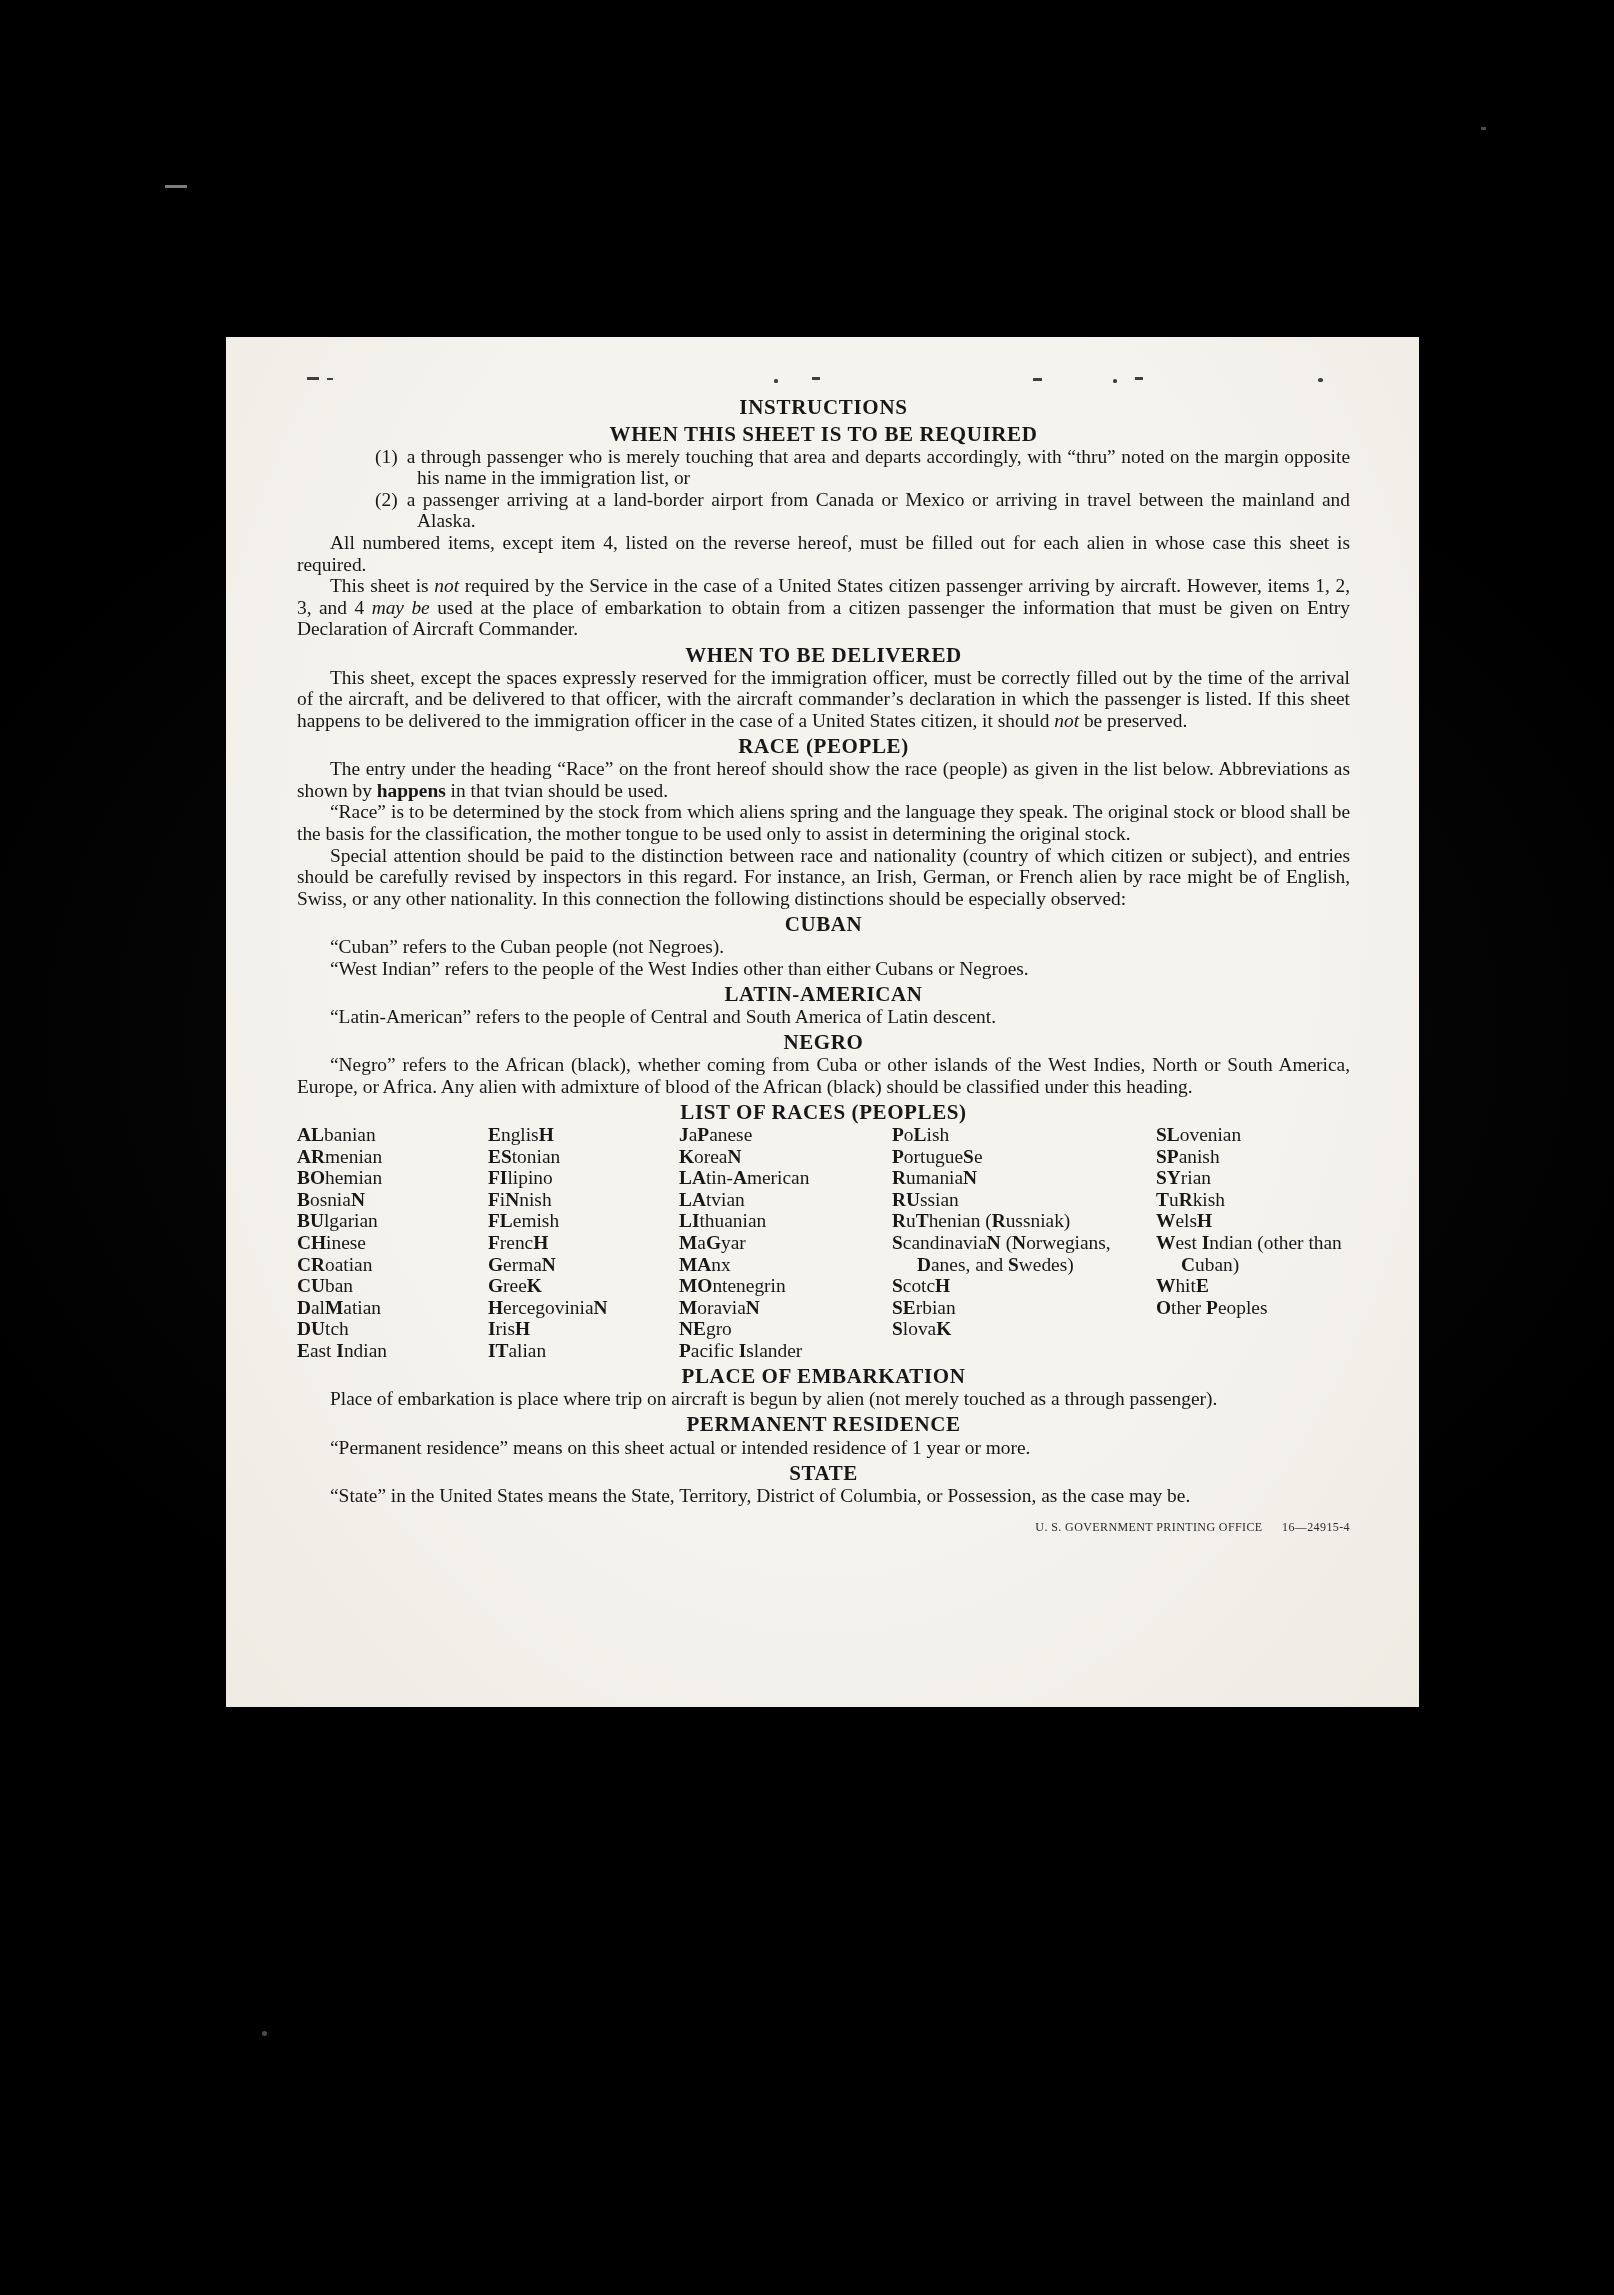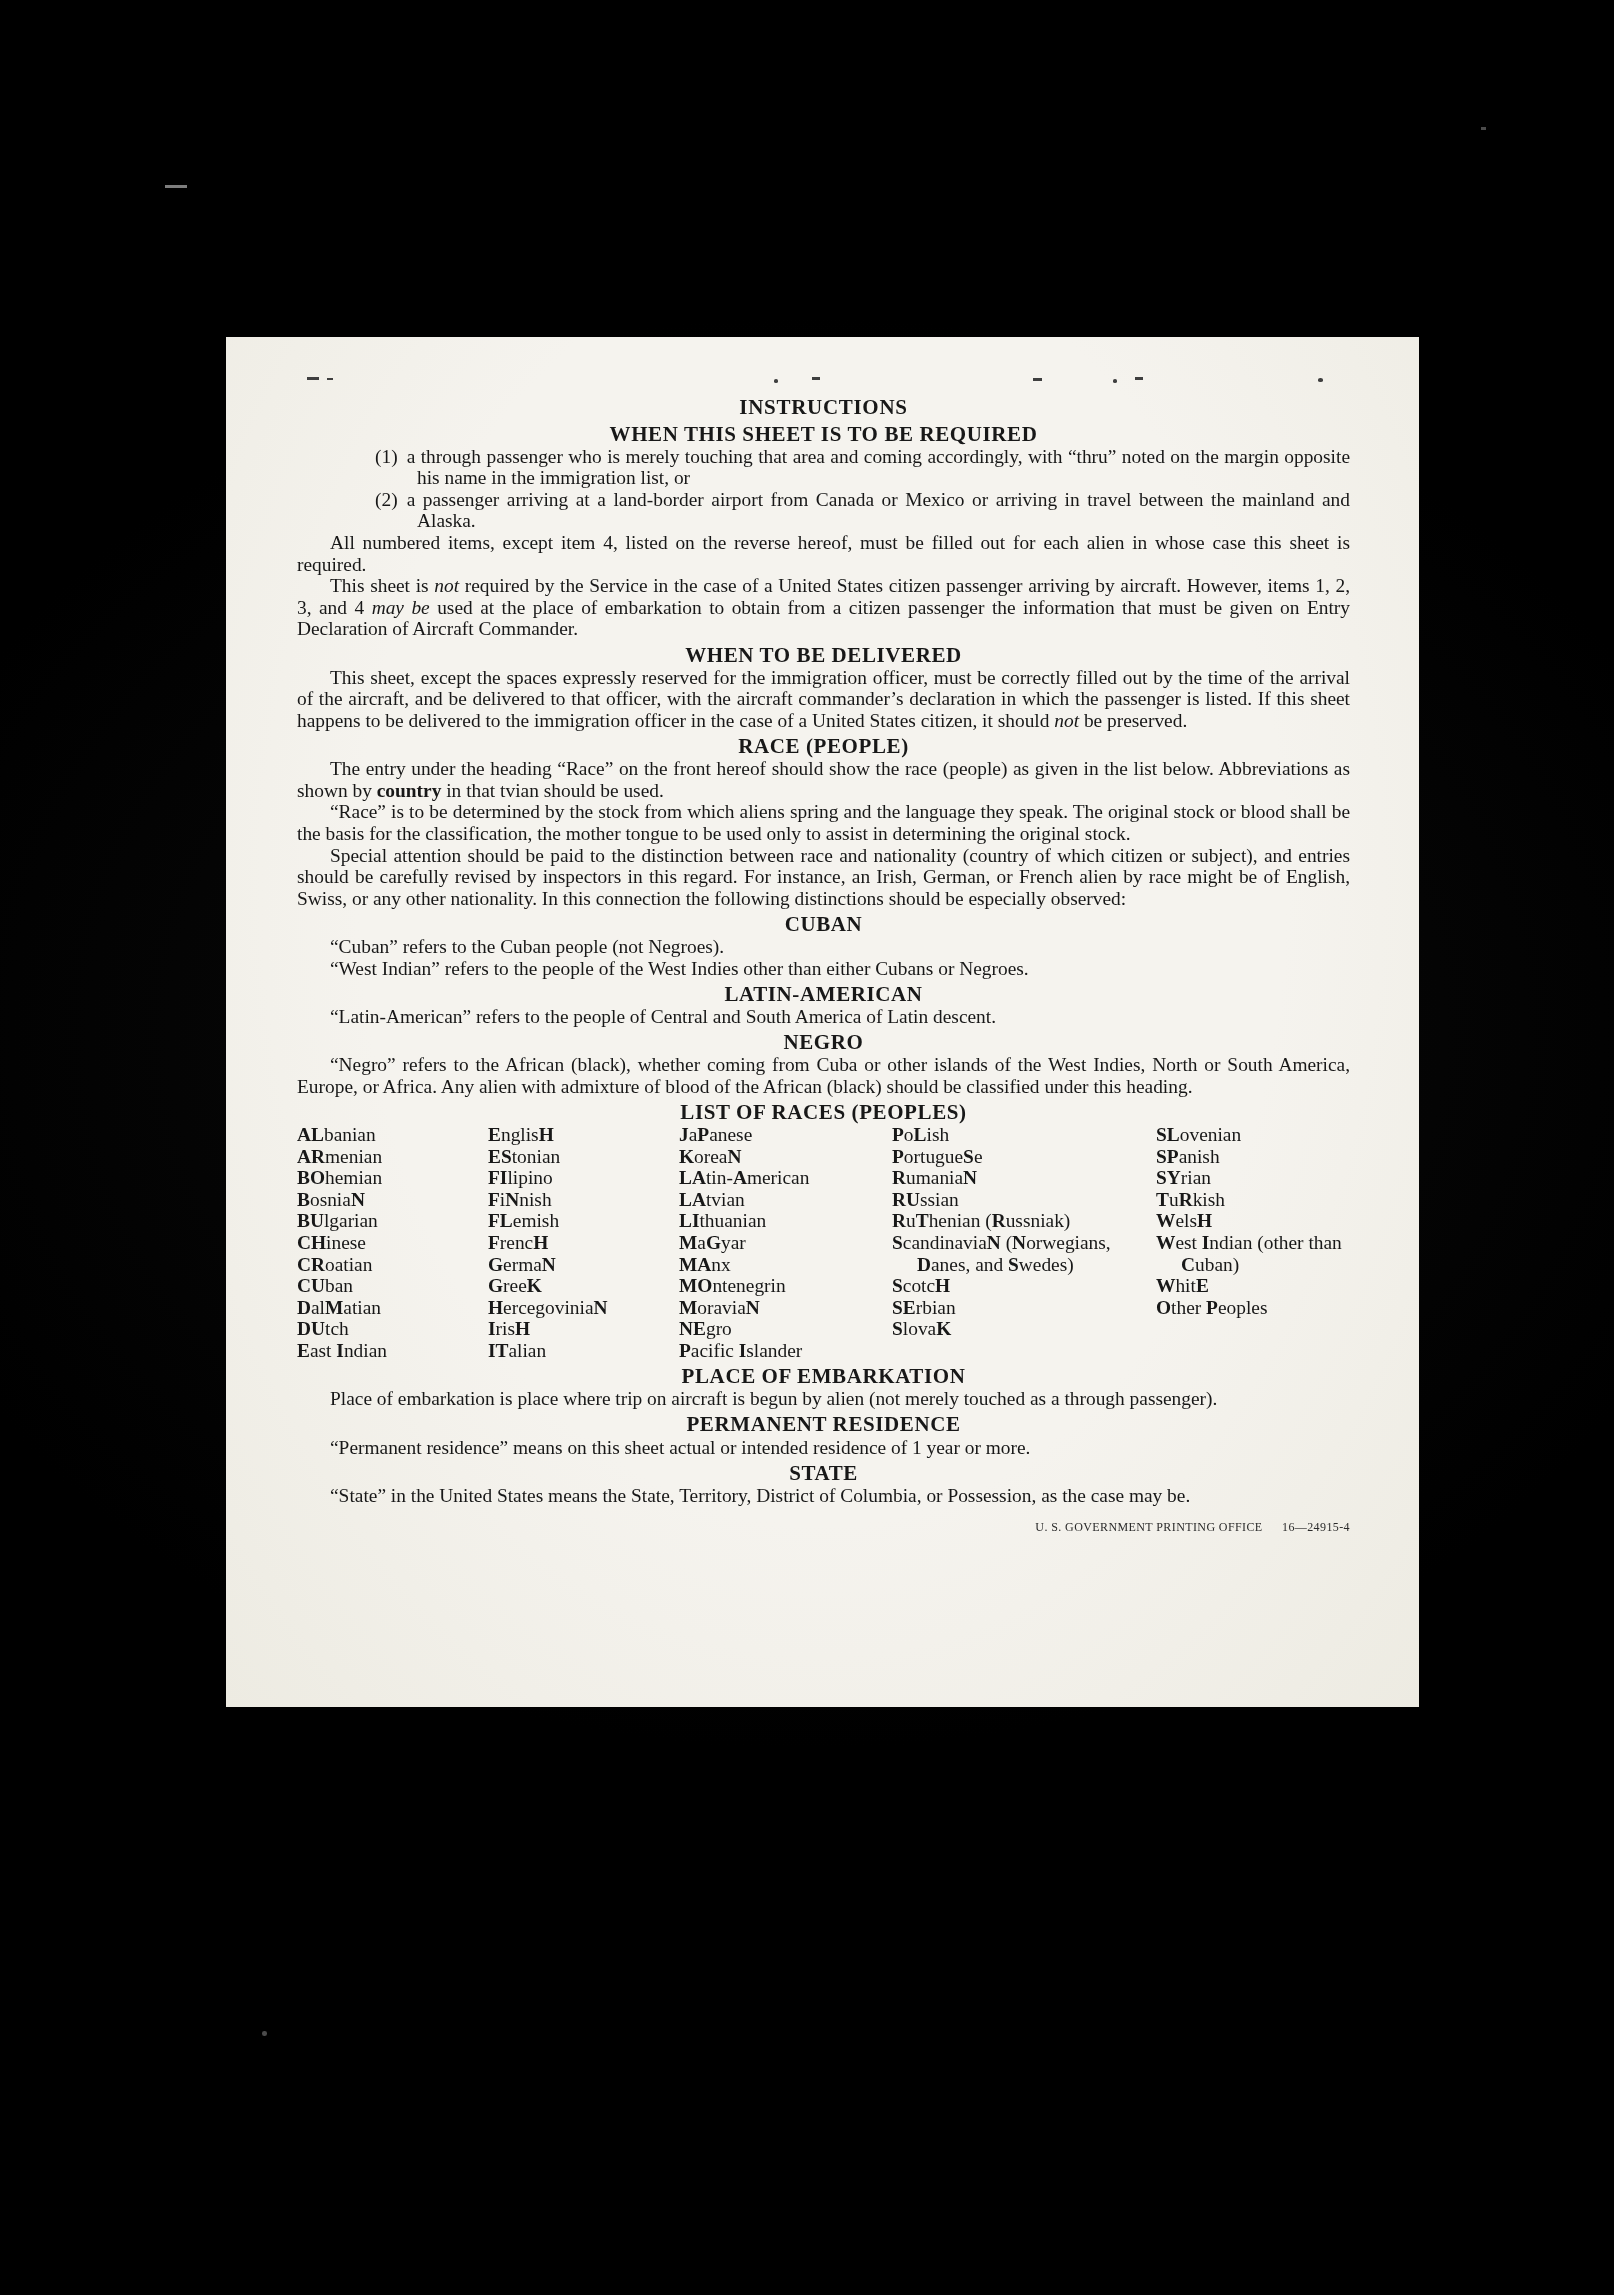--- a/index.html
+++ b/index.html
@@ -63,32 +63,32 @@
   <div class="artifact on-paper" style="left:887px; top:42px; width:3.7px; height:3.7px; border-radius:50%;"></div>
   <div class="artifact on-paper" style="left:909px; top:40px; width:7.5px; height:3px;"></div>
   <div class="artifact on-paper" style="left:1092px; top:41px; width:4.5px; height:3.7px; border-radius:50%;"></div>
 
   <div class="content">
 
     <h1 class="doc-title">INSTRUCTIONS</h1>
 
     <h2 class="sec-heading">WHEN THIS SHEET IS TO BE REQUIRED</h2>
 
-    <div class="hang-item"><span class="item-num">(1)</span><span>a through passenger who is merely touching that area and coming accordingly, with “thru” noted on the margin opposite his name in the immigration list, or</span></div>
+    <div class="hang-item"><span class="item-num">(1)</span><span>a through passenger who is merely touching that area and departs accordingly, with “thru” noted on the margin opposite his name in the immigration list, or</span></div>
     <div class="hang-item"><span class="item-num">(2)</span><span>a passenger arriving at a land-border airport from Canada or Mexico or arriving in travel between the mainland and Alaska.</span></div>
 
     <p class="para">All numbered items, except item 4, listed on the reverse hereof, must be filled out for each alien in whose case this sheet is required.</p>
 
     <p class="para"><span>This sheet is </span><i>not</i><span> required by the Service in the case of a United States citizen passenger arriving by aircraft.  However, items 1, 2, 3, and 4 </span><i>may be</i><span> used at the place of embarkation to obtain from a citizen passenger the information that must be given on Entry Declaration of Aircraft Commander.</span></p>
 
     <h2 class="sec-heading">WHEN TO BE DELIVERED</h2>
     <p class="para"><span>This sheet, except the spaces expressly reserved for the immigration officer, must be correctly filled out by the time of the arrival of the aircraft, and be delivered to that officer, with the aircraft commander’s declaration in which the passenger is listed.  If this sheet happens to be delivered to the immigration officer in the case of a United States citizen, it should </span><i>not</i><span> be preserved.</span></p>
 
     <h2 class="sec-heading">RACE (PEOPLE)</h2>
-    <p class="para"><span>The entry under the heading “Race” on the front hereof should show the race (people) as given in the list below.  Abbreviations as shown by </span><b>country</b><span> in that tvian should be used.</span></p>
+    <p class="para"><span>The entry under the heading “Race” on the front hereof should show the race (people) as given in the list below.  Abbreviations as shown by </span><b>happens</b><span> in that tvian should be used.</span></p>
     <p class="para">“Race” is to be determined by the stock from which aliens spring and the language they speak.  The original stock or blood shall be the basis for the classification, the mother tongue to be used only to assist in determining the original stock.</p>
     <p class="para">Special attention should be paid to the distinction between race and nationality (country of which citizen or subject), and entries should be carefully revised by inspectors in this regard.  For instance, an Irish, German, or French alien by race might be of English, Swiss, or any other nationality.  In this connection the following distinctions should be especially observed:</p>
 
     <h2 class="sec-heading">CUBAN</h2>
     <p class="para">“Cuban” refers to the Cuban people (not Negroes).</p>
 
     <p class="para">“West Indian” refers to the people of the West Indies other than either Cubans or Negroes.</p>
 
     <h2 class="sec-heading">LATIN-AMERICAN</h2>
     <p class="para">“Latin-American” refers to the people of Central and South America of Latin descent.</p>

